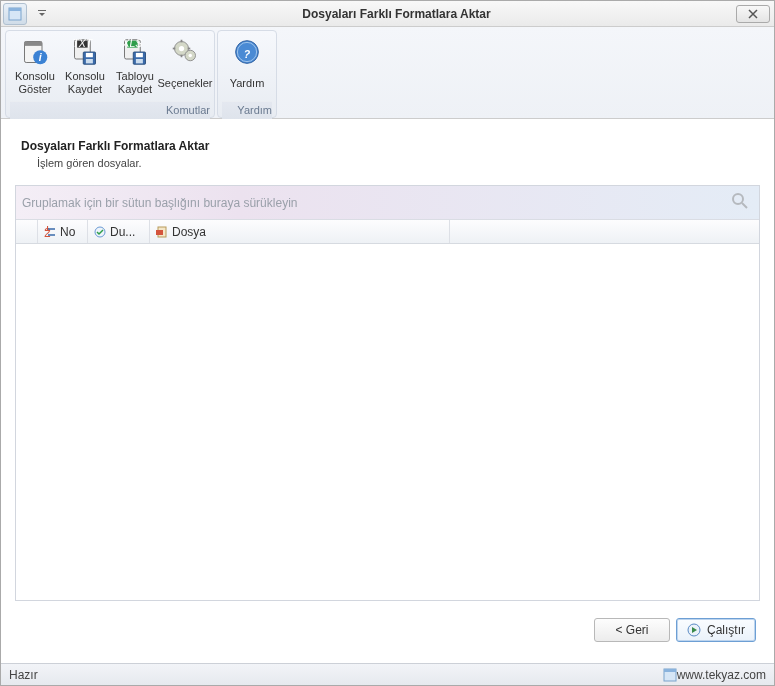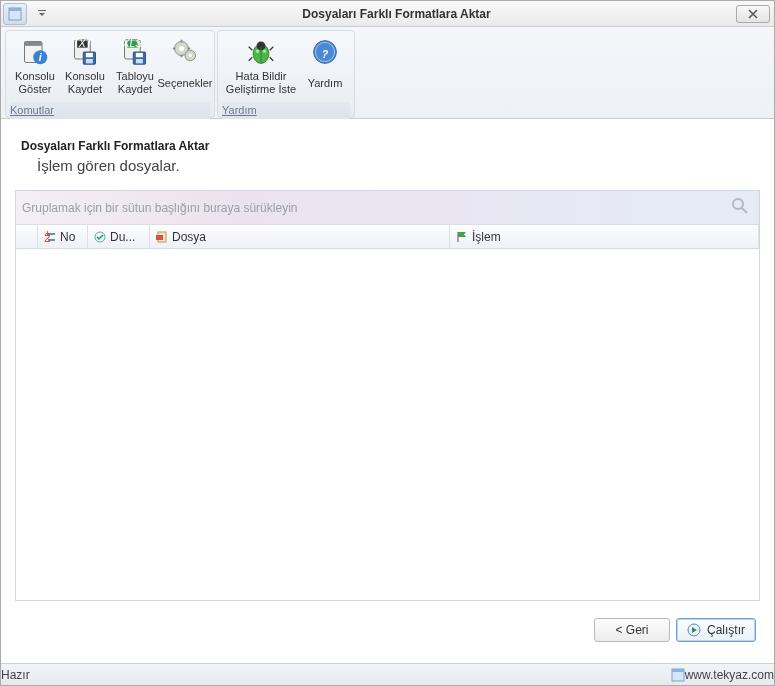--- a/index.html
+++ b/index.html
@@ -12,28 +12,28 @@
 .titlebar-title { flex: 1; text-align: center; font-size: 12px; color: #333; font-weight: bold; }
 .titlebar-close { width: 34px; height: 18px; margin-right: 4px; background: linear-gradient(to bottom,#f8f8f8,#e4e4e4); border:1px solid #aaa; border-radius:3px; display:flex; align-items:center; justify-content:center; color:#555; font-size:11px; cursor:pointer; }
 
 
 .ribbon { height: 92px; background: linear-gradient(to bottom, #f4f6fa 0%, #eef1f6 100%); border-bottom: 1px solid #ccc; display: flex; padding: 3px 4px 0; gap:0; }
 .ribbon-group { border: 1px solid transparent; border-radius: 4px; margin-right: 2px; padding: 2px 4px 0; display: flex; flex-direction: column; align-items: center; background: linear-gradient(to bottom, #f6f8fc, #e8ecf2); border-color:#d6dce6; }
 .ribbon-items { display:flex; gap:0; }
 .ribbon-btn { width: 50px; display: flex; flex-direction: column; align-items: center; padding: 2px 2px; cursor: pointer; border: 1px solid transparent; border-radius: 3px; }
 .ribbon-btn .ic { width: 32px; height: 32px; display:flex; align-items:center; justify-content:center;font-style:italic; }
 .ribbon-btn .lbl { font-size: 11px; text-align: center; line-height: 1.15; margin-top: 2px; color:#333; min-height:26px; display:flex; align-items:center; }
-.ribbon-group-label { font-size: 11px; color: #6a7a90; padding: 2px 0 10px 0; width:100%; text-align:left; border-top: 1px solid rgba(255,255,255,.4); margin-top:2px; background: linear-gradient(to bottom, #e4e8f0, #dce2ea); border-radius: 0 0 3px 3px; text-decoration: underline; }
+.ribbon-group-label { font-size: 11px; color: #6a7a90; padding: 2px 0 10px 0; width:100%; text-align:right; border-top: 1px solid rgba(255,255,255,.4); margin-top:2px; background: linear-gradient(to bottom, #e4e8f0, #dce2ea); border-radius: 0 0 3px 3px; }
 .ribbon-group-wide .ribbon-btn { width: 78px; }
 
 
 .content { flex:1; background:#fff; padding: 12px; display:flex; flex-direction:column; }
 .wizard-header { margin: 8px 4px 10px 8px; }
 .wizard-title { font-weight: bold; font-size: 12px; color:#222; }
-.wizard-sub { font-size: 15px; color:#444; margin: 4px 0 0 16px; }
+.wizard-sub { font-size: 11px; color:#444; margin: 4px 0 0 16px; }
 
 .grid-wrap { flex:1; margin: 6px 2px 8px 2px; border: 1px solid #d2d6de; display:flex; flex-direction:column; background:#fff; min-height:0; }
 .group-row { height: 34px; background: linear-gradient(90deg, #f4eef6 0%, #ece2ef 30%, #e4ecf6 100%); display:flex; align-items:center; padding: 0 6px; color:#9aa0aa; font-size:11px; border-bottom: 1px solid #dadde4; position:relative; }
 .group-row .srch { position:absolute; right:8px; top:6px; width:20px; height:20px; opacity:.5; }
 .col-row { height: 24px; background: linear-gradient(to bottom,#fdfdfe,#eef1f5); border-bottom:1px solid #d6dae0; display:flex; align-items:stretch; font-size:11px; color:#333; }
 .col-cell { display:flex; align-items:center; gap:4px; padding:0 6px; border-right:1px solid #dde0e6; cursor:pointer; }
 .col-cell.first { width:22px; padding:0; justify-content:center; }
 .col-cell.no { width:50px; }
 .col-cell.du { width:62px;text-align:center; }
 .col-cell.dosya { flex:0 0 300px; }
@@ -41,21 +41,21 @@
 .grid-body { flex:1; background:#fff; }
 .col-cell svg { flex-shrink:0; }
 
 
 .wizard-buttons { height: 42px; display:flex; justify-content:flex-end; align-items:center; gap:6px; padding: 0 6px; }
 .btn { min-width: 76px; height: 24px; padding: 0 10px; background: linear-gradient(to bottom,#fdfdfd,#ececec); border:1px solid #b8b8b8; border-radius:3px; display:inline-flex; align-items:center; justify-content:center; gap:6px; font-size:11px; color:#333; cursor:pointer; }
 .btn.focus { border-color:#6d9fd4; box-shadow: 0 0 0 1px #bcd4ee inset; background: linear-gradient(to bottom,#fafdff,#eaf2fa); }
 .btn svg { flex-shrink:0; }
 
 
-.statusbar { height: 22px; background: linear-gradient(to bottom,#f2f4f8,#e6e9ee); border-top:1px solid #ccd0d7; display:flex; align-items:center; padding:0 0; font-size:11px; color:#444; }
+.statusbar { height: 22px; background: linear-gradient(to bottom,#f2f4f8,#e6e9ee); border-top:1px solid #ccd0d7; display:flex; align-items:center; padding:0 8px; font-size:11px; color:#444; }
 .statusbar .right { margin-left:auto; display:flex; align-items:center; }
 
 .sep-v { width:1px; background:#d0d4da; margin: 6px 0; }
 </style>
 </head>
 <body>
 
 <div class="titlebar">
   <div class="titlebar-left">
     <svg width="14" height="14" viewBox="0 0 14 14">
@@ -133,38 +133,20 @@
             </svg>
         </span>
         <span class="lbl">Seçenekler</span>
       </div>
     </div>
     <div class="ribbon-group-label">Komutlar</div>
   </div>
 
   <div class="ribbon-group ribbon-group-wide">
     <div class="ribbon-items">
-      <div class="ribbon-btn">
-        <span class="ic">
-          <svg width="28" height="28" viewBox="0 0 32 32">
-              <ellipse cx="16" cy="18" rx="9" ry="11" fill="#4cb648" stroke="#2a7a2a"></ellipse>
-              <circle cx="16" cy="9" r="5" fill="#333"></circle>
-              <line x1="16" y1="10" x2="16" y2="28" stroke="#2a7a2a"></line>
-              <circle cx="12" cy="15" r="2" fill="#a4e49a"></circle>
-              <circle cx="20" cy="15" r="2" fill="#a4e49a"></circle>
-              <g stroke="#333" stroke-width="1.5">
-                <line x1="6" y1="14" x2="2" y2="10"></line>
-                <line x1="26" y1="14" x2="30" y2="10"></line>
-                <line x1="6" y1="22" x2="2" y2="26"></line>
-                <line x1="26" y1="22" x2="30" y2="26"></line>
-              </g>
-            </svg>
-        </span>
-        <span class="lbl">Hata Bildir<br>Geliştirme İste</span>
-      </div>
       <div class="ribbon-btn" style="width:50px">
         <span class="ic">
           <svg width="28" height="28" viewBox="0 0 32 32">
               <circle cx="16" cy="16" r="13" fill="#4a8ad4" stroke="#2a5a9a"></circle>
               <circle cx="16" cy="16" r="11" fill="none" stroke="#aaccee" stroke-width="1"></circle>
               <text x="16" y="23" font-size="18" fill="#fff" text-anchor="middle" font-weight="bold">?</text>
             </svg>
         </span>
         <span class="lbl">Yardım</span>
       </div>
@@ -206,27 +188,20 @@
             <path d="M3 6 L5 8 L9 4" stroke="#2e9e4a" stroke-width="1.5" fill="none"></path>
           </svg>
         <span>Du...</span>
       </div>
       <div class="col-cell dosya">
         <svg width="12" height="12" viewBox="0 0 12 12">
             <rect x="2" y="1" width="8" height="10" fill="#f4e6c8" stroke="#b89a5a"></rect>
             <rect x="0" y="4" width="7" height="5" fill="#d4543c"></rect>
           </svg>
         <span>Dosya</span>
-      </div>
-      <div class="col-cell islem">
-        <svg width="12" height="12" viewBox="0 0 12 12">
-            <line x1="2" y1="1" x2="2" y2="11" stroke="#555" stroke-width="1"></line>
-            <path d="M2 1 L10 1 L8 3.5 L10 6 L2 6 Z" fill="#4a9e4a"></path>
-          </svg>
-        <span>İşlem</span>
       </div>
     </div>
     <div class="grid-body"></div>
   </div>
 
   <div class="wizard-buttons">
     <button class="btn">
       <span>&lt; Geri</span>
     </button>
     <button class="btn focus">

